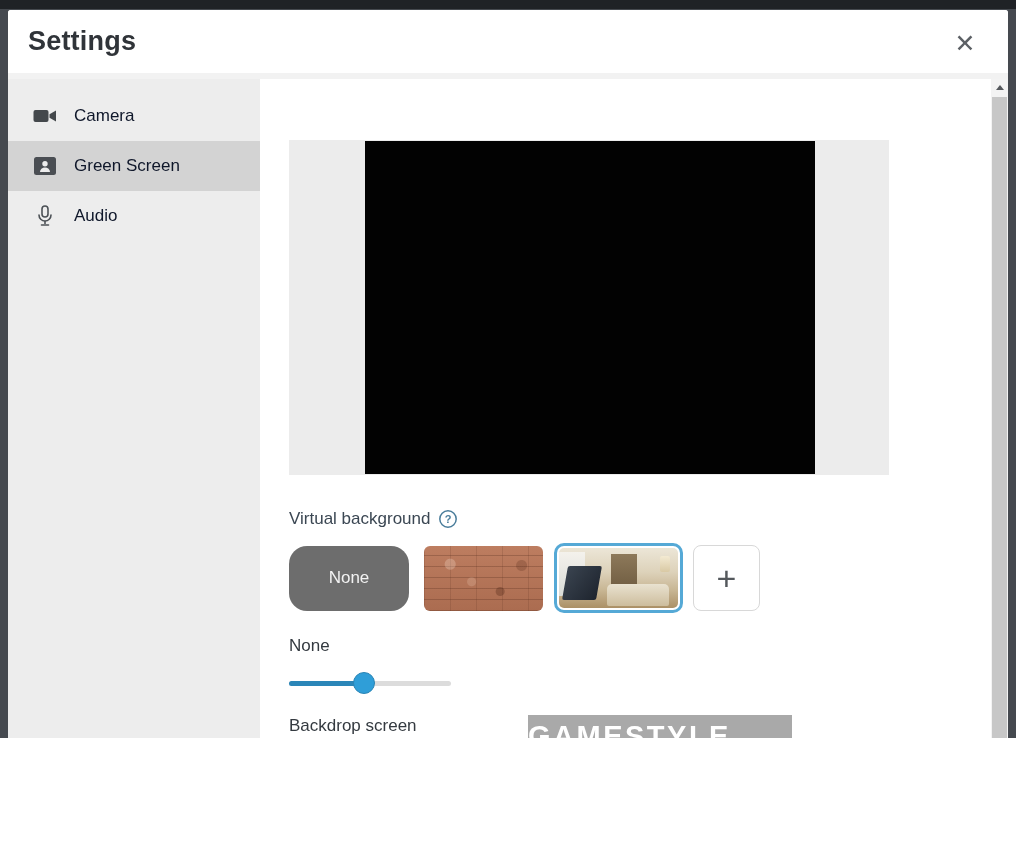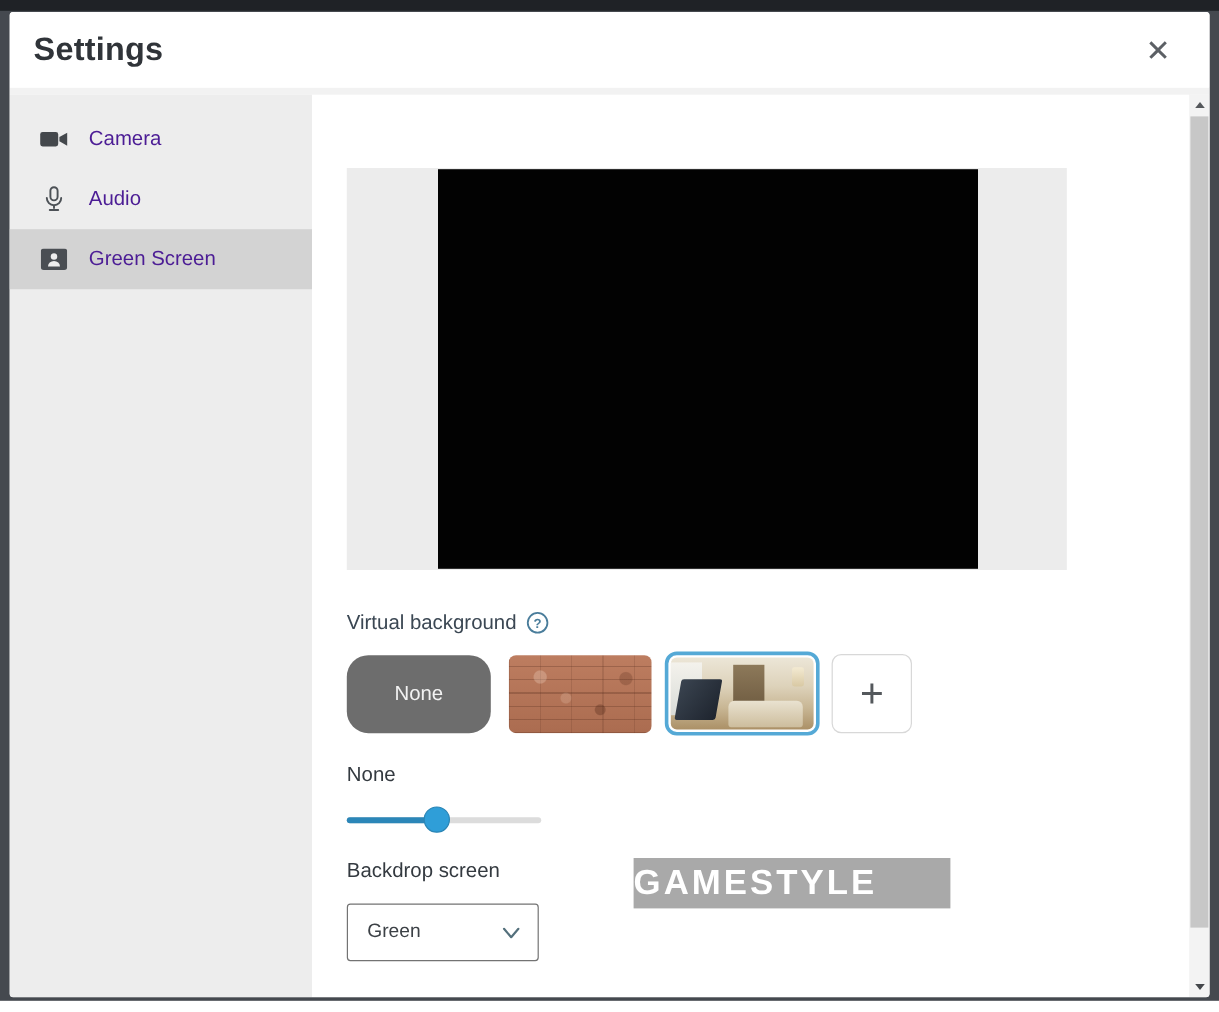--- a/index.html
+++ b/index.html
@@ -1,37 +1,37 @@
 <!DOCTYPE html>
 <html><head>
 <meta charset="utf-8">
 <style>
   * { margin:0; padding:0; box-sizing:border-box; }
   html,body { width:1016px; height:843px; font-family:"Liberation Sans", sans-serif; }
 
-  .frame { position:relative; width:1016px; height:834px; background:#45494f; overflow:hidden; }
+  .frame { position:relative; width:1016px; height:738px; background:#45494f; overflow:hidden; }
   .frame-top { position:absolute; left:0; top:0; width:1016px; height:9px; background:#1f2226; }
   .frame-bottom { position:absolute; left:0; top:836px; width:1016px; height:7px; background:#25282c; }
 
   .dialog { position:absolute; left:8px; top:10px; width:1000px; height:821px; background:#ffffff; border-radius:3px; overflow:hidden; }
 
   .dialog-header { position:relative; height:63px; background:#fff; }
   .title { position:absolute; left:20px; top:16px; font-size:27px; font-weight:600; color:#303439; letter-spacing:0.2px; }
   .close-btn { position:absolute; right:26px; top:16px; width:34px; height:34px; background:none; border:none; cursor:pointer;
                font-size:25px; font-weight:400; color:#5c6065; line-height:34px; text-align:center; font-family:"Liberation Sans",sans-serif; }
   .header-divider { height:6px; background:#f2f2f2; }
 
   .dialog-body { display:flex; height:752px; }
 
   
   .sidebar { width:252px; background:#ededed; padding-top:12px; flex:none; }
   .side-item { display:flex; align-items:center; height:50px; padding-left:25px; cursor:pointer; }
   .side-item.active { background:#d3d3d3; }
   .side-item .icon { width:24px; display:flex; justify-content:center; align-items:center; flex:none; }
-  .side-label { margin-left:17px; font-size:17px; color:#4c1d95; }
+  .side-label { margin-left:17px; font-size:17px; color:#0f172a; }
 
   
   .content { position:relative; width:731px; background:#ffffff; flex:none; }
 
   .banner { position:absolute; left:29px; top:28px; width:600px; height:33px; background:#3a3a3a;
             color:#ffffff; font-size:15px; font-weight:700; text-align:center; line-height:33px; }
 
   .preview { position:absolute; left:29px; top:61px; width:600px; height:335px; background:#ececec; }
   .video { position:absolute; left:76px; top:1px; width:450px; height:333px; background:#020202; }
 
@@ -118,40 +118,40 @@
       <nav class="sidebar">
         <div class="side-item">
           <span class="icon">
             <svg width="24" height="16" viewBox="0 0 24 16">
               <rect x="0.5" y="2" width="15" height="12" rx="2" fill="#44484c"></rect>
               <path d="M16.5 6.2 L23 2.6 V13.4 L16.5 9.8 Z" fill="#44484c"></path>
             </svg>
           </span>
           <span class="side-label">Camera</span>
         </div>
+        <div class="side-item active">
+          <span class="icon">
+            <svg width="22" height="18" viewBox="0 0 22 18">
+              <rect x="0" y="0" width="22" height="18" rx="2.5" fill="#4a4e53"></rect>
+              <circle cx="11" cy="6.8" r="2.7" fill="#ededed"></circle>
+              <path d="M6 15 a5 4.6 0 0 1 10 0 Z" fill="#ededed"></path>
+            </svg>
+          </span>
+          <span class="side-label">Green Screen</span>
+        </div>
         <div class="side-item">
           <span class="icon">
             <svg width="18" height="22" viewBox="0 0 18 22">
               <rect x="6" y="1" width="6" height="11" rx="3" fill="none" stroke="#4c5156" stroke-width="1.6"></rect>
               <path d="M3 10 a6 6 0 0 0 12 0" fill="none" stroke="#4c5156" stroke-width="1.6" stroke-linecap="round"></path>
               <line x1="9" y1="16" x2="9" y2="19" stroke="#4c5156" stroke-width="1.6"></line>
               <line x1="5.5" y1="20" x2="12.5" y2="20" stroke="#4c5156" stroke-width="1.6" stroke-linecap="round"></line>
             </svg>
           </span>
           <span class="side-label">Audio</span>
-        </div>
-        <div class="side-item active">
-          <span class="icon">
-            <svg width="22" height="18" viewBox="0 0 22 18">
-              <rect x="0" y="0" width="22" height="18" rx="2.5" fill="#4a4e53"></rect>
-              <circle cx="11" cy="6.8" r="2.7" fill="#ededed"></circle>
-              <path d="M6 15 a5 4.6 0 0 1 10 0 Z" fill="#ededed"></path>
-            </svg>
-          </span>
-          <span class="side-label">Green Screen</span>
         </div>
       </nav>
 
       <main class="content">
 
 
         <div class="preview">
           <div class="video"></div>
         </div>
 

